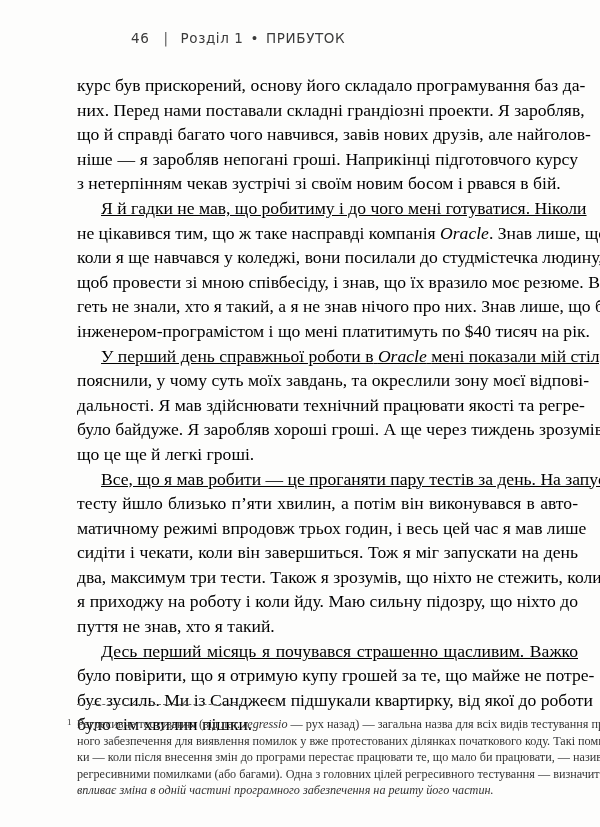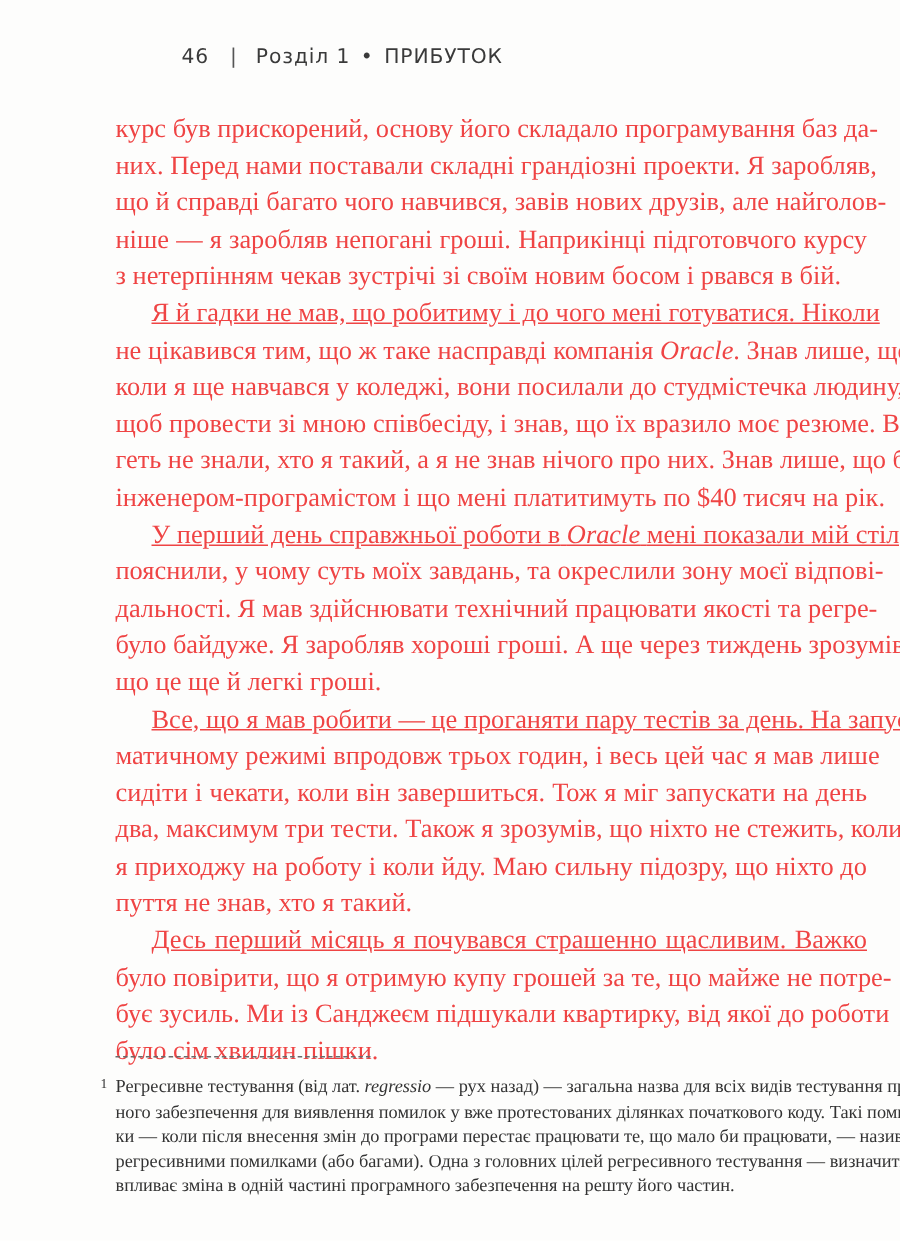--- a/index.html
+++ b/index.html
@@ -15,21 +15,21 @@
       background: #fdfdfc;
     }
     .page {
       position: absolute;
       left: 0; top: 0;
       width: 600px;
       height: 827px;
     }
     .running-head {
       position: absolute;
-      left: 121px;
+      left: 131px;
       top: 30px;
       font-family: "DejaVu Sans", sans-serif;
       font-size: 13.5px;
       color: #3a3a3a;
       letter-spacing: 0.6px;
       white-space: nowrap;
     }
     .running-head .sep {
       display: inline-block;
       margin: 0 12px 0 14px;
@@ -40,21 +40,21 @@
       margin: 0 7px;
     }
     .body-text {
       position: absolute;
       left: 77px;
       top: 73px;
       width: 501px;
       font-family: "Liberation Serif", serif;
       font-size: 17.6px;
       line-height: 24.6px;
-      color: #ef4444;
+      color: #000000;
       text-align: justify;
       hyphens: none;
     }
     .body-text p {
       margin: 0;
       text-indent: 0;
     }
     .body-text .line {
       display: block;
       text-align: justify;
@@ -96,20 +96,21 @@
       color: #333;
     }
     .footnote .line {
       display: block;
       text-align: justify;
       text-align-last: justify;
       white-space: nowrap;
     }
     .footnote .line.last {
       text-align-last: left;
+      font-style: italic;
     }
     .footnote .line.fn-first {
       position: relative;
     }
     .footnote .fn-mark {
       position: absolute;
       left: -10px;
       top: -2px;
       font-size: 9px;
     }
@@ -146,20 +147,21 @@
     <p>
       <span class="line first-indent"><span>У перший день справжньої роботи в</span> <em>Oracle</em> <span>мені показали мій стіл,</span></span>
       <span class="line">пояснили, у чому суть моїх завдань, та окреслили зону моєї відпові-</span>
       <span class="line">дальності. Я мав здійснювати технічний працювати якості та регре-</span>
       <span class="line">було байдуже. Я заробляв хороші гроші. А ще через тиждень зрозумів,</span>
       <span class="line last">що це ще й легкі гроші.</span>
     </p>
 
     <p>
       <span class="line first-indent">Все, що я мав робити — це проганяти пару тестів за день. На запуск</span>
+      <span class="line">тесту йшло близько п’яти хвилин, а потім він виконувався в авто-</span>
       <span class="line">матичному режимі впродовж трьох годин, і весь цей час я мав лише</span>
       <span class="line">сидіти і чекати, коли він завершиться. Тож я міг запускати на день</span>
       <span class="line">два, максимум три тести. Також я зрозумів, що ніхто не стежить, коли</span>
       <span class="line">я приходжу на роботу і коли йду. Маю сильну підозру, що ніхто до</span>
       <span class="line last">пуття не знав, хто я такий.</span>
     </p>
 
     <p>
       <span class="line first-indent">Десь перший місяць я почувався страшенно щасливим. Важко</span>
       <span class="line">було повірити, що я отримую купу грошей за те, що майже не потре-</span>

